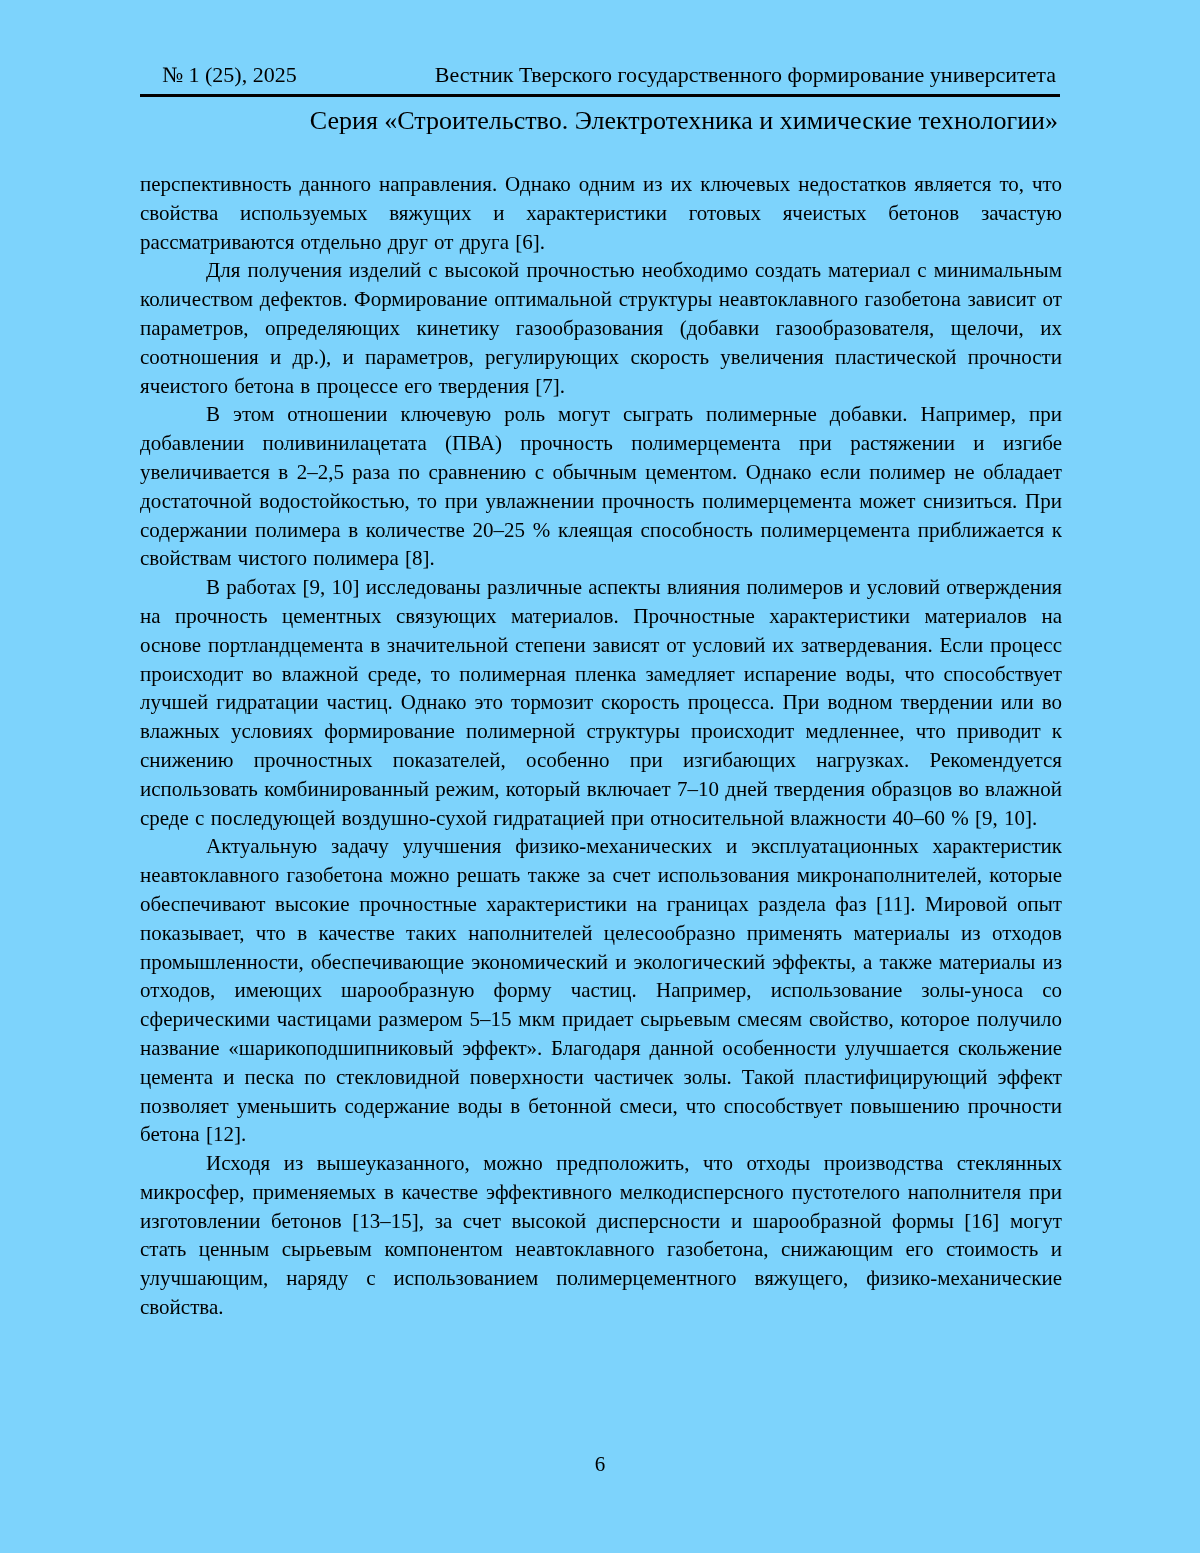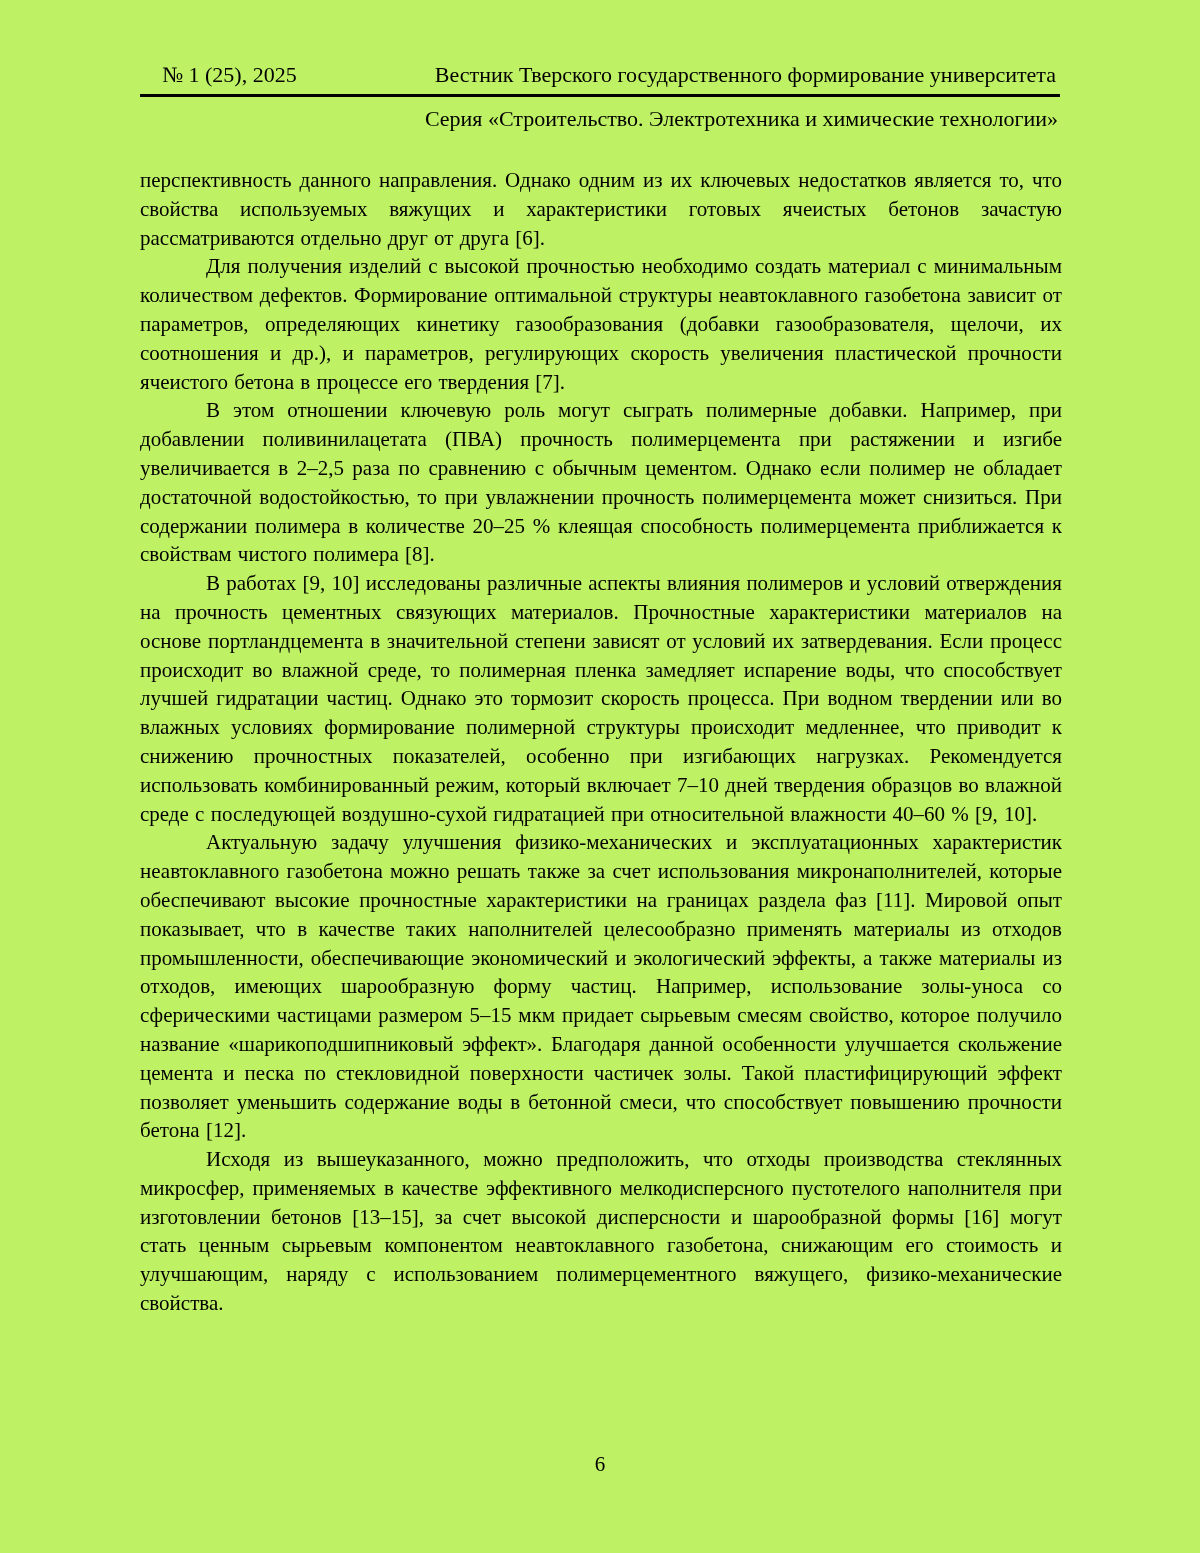--- a/index.html
+++ b/index.html
@@ -5,21 +5,21 @@
   html, body {
     margin: 0;
     padding: 0;
     background: #e9e9e9;
   }
   .page {
     position: relative;
     width: 1200px;
     height: 1553px;
     margin: 0 auto;
-    background: #bef264;
+    background: #7dd3fc;
     color: #000000;
     font-family: "Liberation Serif", "DejaVu Serif", serif;
     overflow: hidden;
   }
   .page-header {
     padding: 62px 140px 0 140px;
   }
   .header-line1 {
     display: flex;
     justify-content: space-between;
@@ -30,21 +30,21 @@
   }
   .issue-number {
     white-space: nowrap;
   }
   .journal-title {
     text-align: right;
     white-space: nowrap;
   }
   .header-line2 {
     margin-top: 9px;
-    font-size: 22px;
+    font-size: 26px;
     text-align: right;
     padding-right: 2px;
   }
   .article-body {
     padding: 34px 138px 0 140px;
     font-size: 21px;
     line-height: 28.8px;
     text-align: justify;
   }
   .article-body p {

